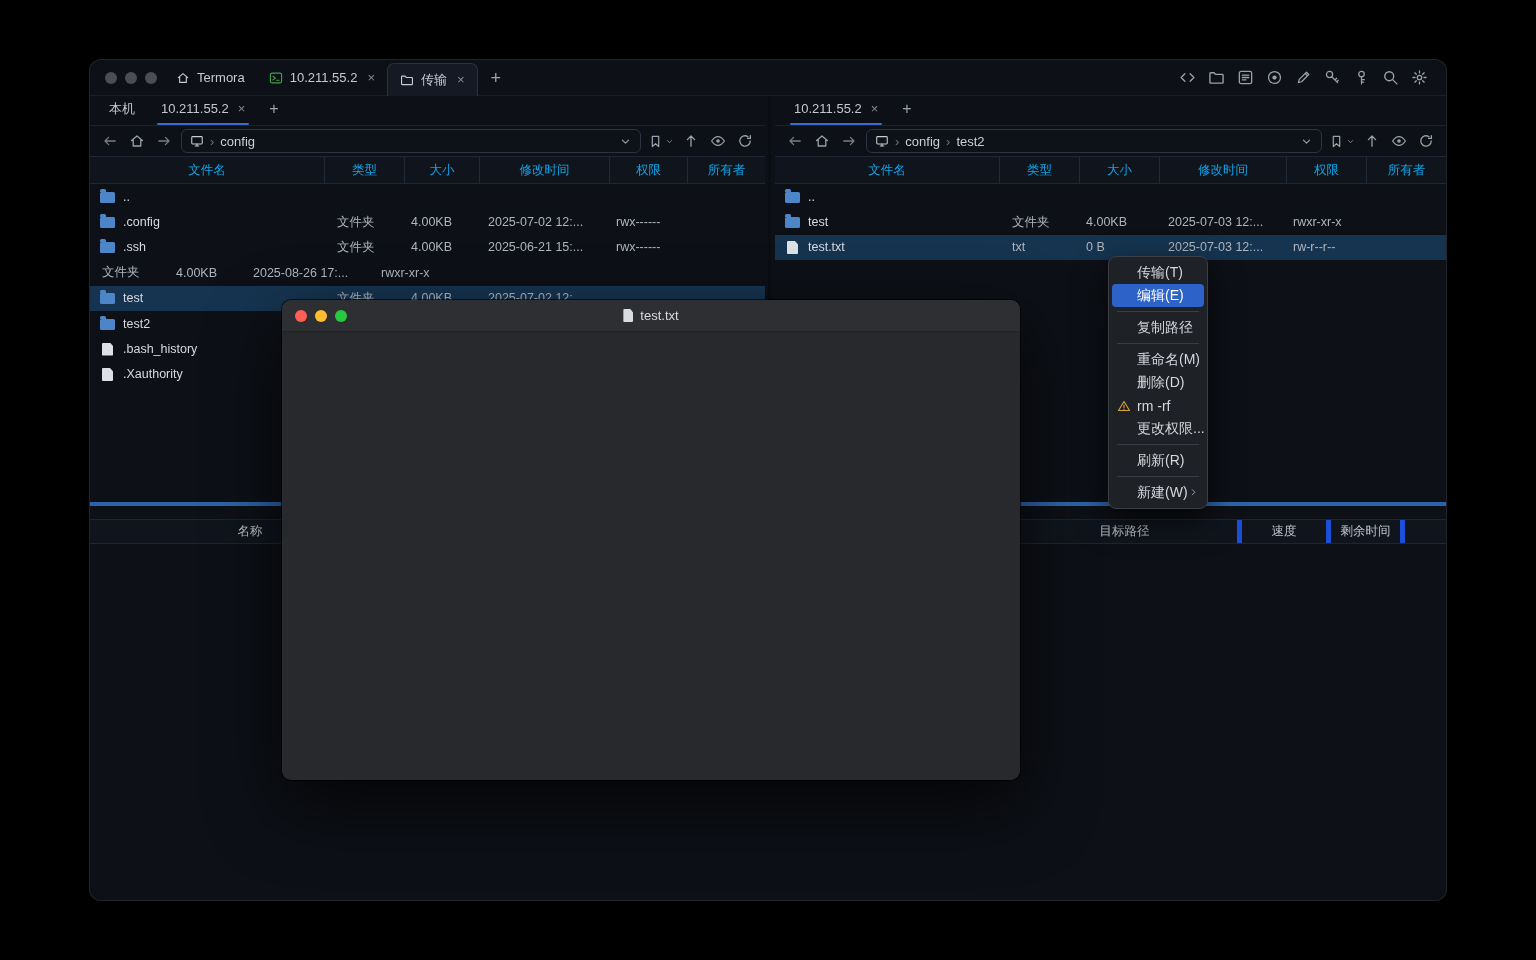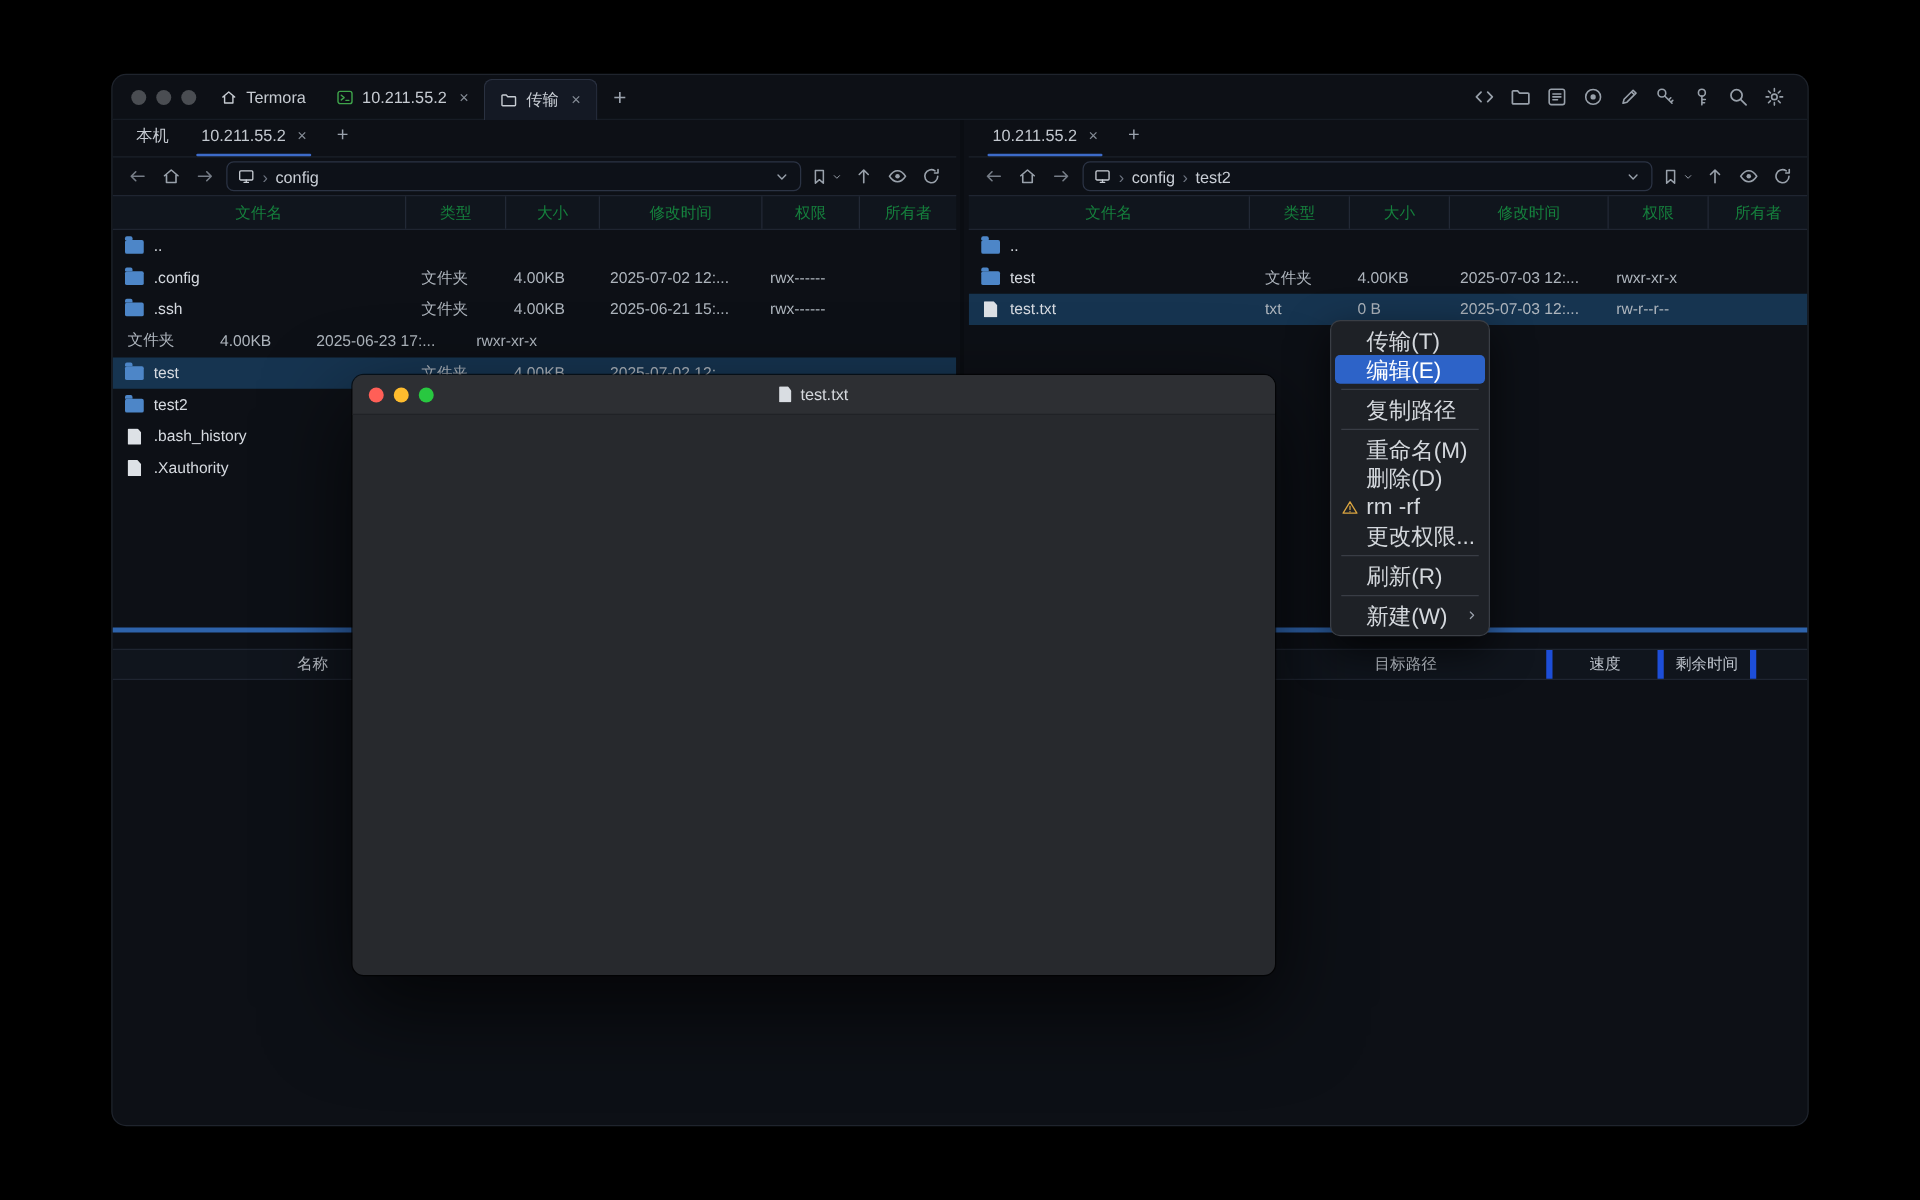--- a/index.html
+++ b/index.html
@@ -39,21 +39,21 @@
   .dim{color:#767d87}
   .crumb{flex:1;height:24px;border:1px solid #2b3344;border-radius:6px;background:#0d1118;display:flex;align-items:center;
          padding:0 8px;gap:6px;color:#c9ced5;min-width:0}
   .crumb .sep{color:#6d7480;font-size:13px;line-height:1}
   .crumb .chev{margin-left:auto;color:#98a0aa;width:13px;height:13px}
   .bmk{display:flex;align-items:center;gap:2px}
   .bmk .ic{width:15px;height:15px}
 
   
   .thead{position:absolute;top:64px;left:0;right:0;height:28px;display:flex;background:#10151d;
-         border-top:1px solid #1f2531;border-bottom:1px solid #1f2531;color:#15803d;font-size:12.5px}
+         border-top:1px solid #1f2531;border-bottom:1px solid #1f2531;color:#0ea5e9;font-size:12.5px}
   .th{display:flex;align-items:center;justify-content:center;border-right:1px solid #222936;height:100%}
   .th.last{border-right:none}
   .tbody{position:absolute;top:92px;left:0;right:0;height:314px;overflow:hidden}
   .row{display:flex;height:25.4px;align-items:center;color:#aeb5bd;font-size:12.5px}
   .row.selected{background:#163450}
   .cell{overflow:hidden;white-space:nowrap;height:100%;display:flex;align-items:center}
   .c-name{padding-left:10px;color:#d6dae0;gap:0}
   .ficon{position:relative;flex:0 0 auto;width:15px;height:11px;margin-right:8px}
   .row.t-folder .ficon{background:#4d86c8;border-radius:1.5px;margin-top:1px}
   .row.t-folder .ficon::before{content:"";position:absolute;top:-3px;left:0;width:6px;height:3px;background:#4d86c8;border-radius:1.5px 1.5px 0 0}
@@ -61,22 +61,22 @@
                      clip-path:polygon(0 0,72% 0,100% 26%,100% 100%,0 100%)}
 
   
   .bluebar{position:absolute;left:0;top:442px;width:100%;height:4px;background:#2e63ab}
   .transfer-head{position:absolute;left:0;top:459px;width:100%;height:25px;background:#10151d;
                  border-top:1px solid #1f2531;border-bottom:1px solid #1f2531;font-size:12.5px;color:#bfc5cd}
   .tcell{position:absolute;top:0;height:100%;display:flex;align-items:center;justify-content:center;border-right:5px solid #1d4ed8}
   .tcell.nob{border-right:none}
 
   
-  .cmenu{position:absolute;left:974px;top:196px;width:128px;background:#1e2126;border:1px solid #3a3e45;border-radius:8px;
-         box-shadow:0 12px 32px rgba(0,0,0,.65);padding:4px 0;z-index:50;color:#d4d8dd;font-size:18px}
+  .cmenu{position:absolute;left:1018px;top:196px;width:100px;background:#1e2126;border:1px solid #3a3e45;border-radius:8px;
+         box-shadow:0 12px 32px rgba(0,0,0,.65);padding:4px 0;z-index:50;color:#d4d8dd;font-size:14px}
   .mi{height:23px;display:flex;align-items:center;padding:0 8px 0 28px;position:relative;white-space:nowrap}
   .mi.highlight{background:#2d63c8;color:#fff;margin:0 3px;padding-left:25px;border-radius:4px}
   .mi .warn{position:absolute;left:8px;width:14px;height:14px;color:#d9a440}
   .mi .sub{margin-left:auto;width:11px;height:11px;color:#9aa1ab}
   .msep{height:1px;background:#393d45;margin:4px 8px}
 
   
   .editor{position:absolute;left:192px;top:240px;width:738px;height:480px;border-radius:9px;background:#27292d;
           box-shadow:0 0 0 1px rgba(0,0,0,.65),0 26px 70px rgba(0,0,0,.7);z-index:40;overflow:hidden}
   .ed-titlebar{height:32px;background:#2d2f33;border-bottom:1px solid #202226;display:flex;align-items:center;position:relative}
@@ -350,21 +350,21 @@
             </div>
             <div class="cell" style="width:80px;padding-left:12px">文件夹</div>
             <div class="cell" style="width:75px;padding-left:6px">4.00KB</div>
             <div class="cell" style="width:130px;padding-left:8px">2025-06-21 15:...</div>
             <div class="cell" style="width:78px;padding-left:6px">rwx------</div>
             <div class="cell" style="width:77px;padding-left:6px"></div>
           </div>
           <div class="row t-folder">
             <div class="cell" style="width:80px;padding-left:12px">文件夹</div>
             <div class="cell" style="width:75px;padding-left:6px">4.00KB</div>
-            <div class="cell" style="width:130px;padding-left:8px">2025-06-23 17:...</div>
+            <div class="cell" style="width:130px;padding-left:8px">2025-08-26 17:...</div>
             <div class="cell" style="width:78px;padding-left:6px">rwxr-xr-x</div>
             <div class="cell" style="width:77px;padding-left:6px"></div>
           </div>
           <div class="row selected t-folder">
             <div class="cell c-name" style="width:235px">
               <span class="ficon"></span>
               <span>test</span>
             </div>
             <div class="cell" style="width:80px;padding-left:12px">文件夹</div>
             <div class="cell" style="width:75px;padding-left:6px">4.00KB</div>

